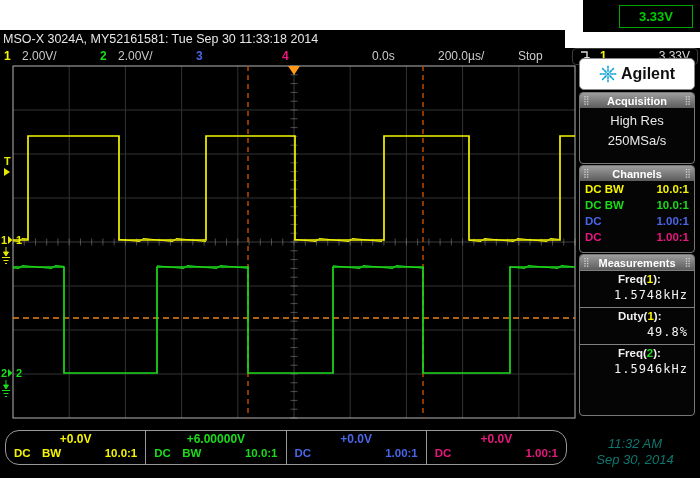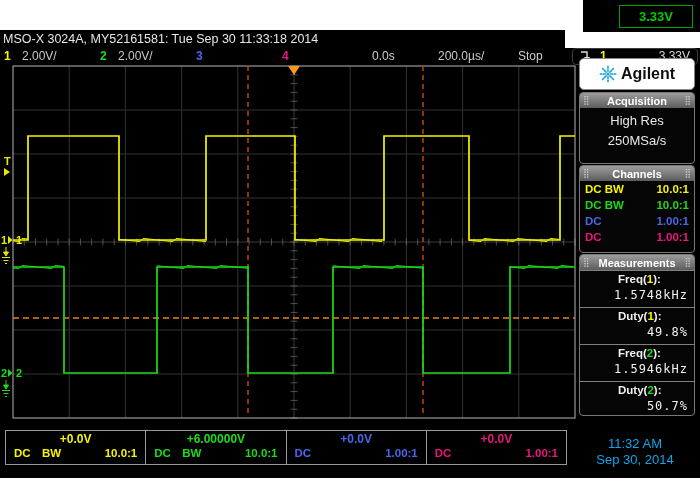--- a/index.html
+++ b/index.html
@@ -70,30 +70,30 @@
   .chrow .prb{position:absolute;right:5px;top:2px;}
   #meas{top:198px;height:160px;}
   .mrow{position:relative;height:36px;border-top:1px solid #808080;font-size:11.5px;}
   .mrow:first-of-type{border-top:none;}
   .mrow .ml{position:absolute;left:4px;top:2px;color:#f0f0f0;font-weight:bold;margin-left:34px;}
   .mrow .mv{position:absolute;right:6px;top:17px;color:#f2f2f2;
     font-family:"DejaVu Sans Mono",monospace;font-size:12px;letter-spacing:1px;}
 
   
   #bottom-boxes{position:absolute;left:5px;top:382px;width:560px;height:33px;
-    border:1px solid #999;border-radius:0;display:flex;background:#000;text-decoration:underline;}
+    border:1px solid #999;border-radius:14px;display:flex;background:#000;text-decoration:underline;}
   .bbox{flex:1;position:relative;border-left:1px solid #999;}
   .bbox:first-child{border-left:none;}
   .bbox .off{text-align:center;font-size:12px;font-weight:bold;margin-top:1px;}
   .bbox .l2{position:absolute;left:0;right:0;top:16px;height:14px;font-size:11.5px;font-weight:bold;}
   .bbox .l2 .cp{position:absolute;left:8px;}
   .bbox .l2 .bw{position:absolute;left:36px;}
   .bbox .l2 .pr{position:absolute;right:8px;}
   #clock{position:absolute;left:572px;top:388px;width:126px;text-align:center;
-    color:#0ea5e9;font-size:13px;line-height:16px;}
+    color:#0f766e;font-size:13px;line-height:16px;font-style:italic;}
 </style>
 </head>
 <body>
 
 <div id="page">
 
   <div class="abs" id="top-badge">
     <div class="inner">3.33V</div>
   </div>
 
@@ -338,24 +338,20 @@
           <span class="mv">1.5748kHz</span>
         </div>
         <div class="mrow">
           <span class="ml"><span>Duty(</span><span class="ch1t">1</span><span>):</span></span>
           <span class="mv">49.8%</span>
         </div>
         <div class="mrow">
           <span class="ml"><span>Freq(</span><span class="ch2t">2</span><span>):</span></span>
           <span class="mv">1.5946kHz</span>
         </div>
-        <div class="mrow">
-          <span class="ml"><span>Duty(</span><span class="ch2t">2</span><span>):</span></span>
-          <span class="mv">50.7%</span>
-        </div>
       </div>
     </div>
 
     <div id="bottom-boxes">
       <div class="bbox ch1t">
         <div class="off">+0.0V</div>
         <div class="l2">
           <span class="cp">DC</span>
           <span class="bw">BW</span>
           <span class="pr">10.0:1</span>

